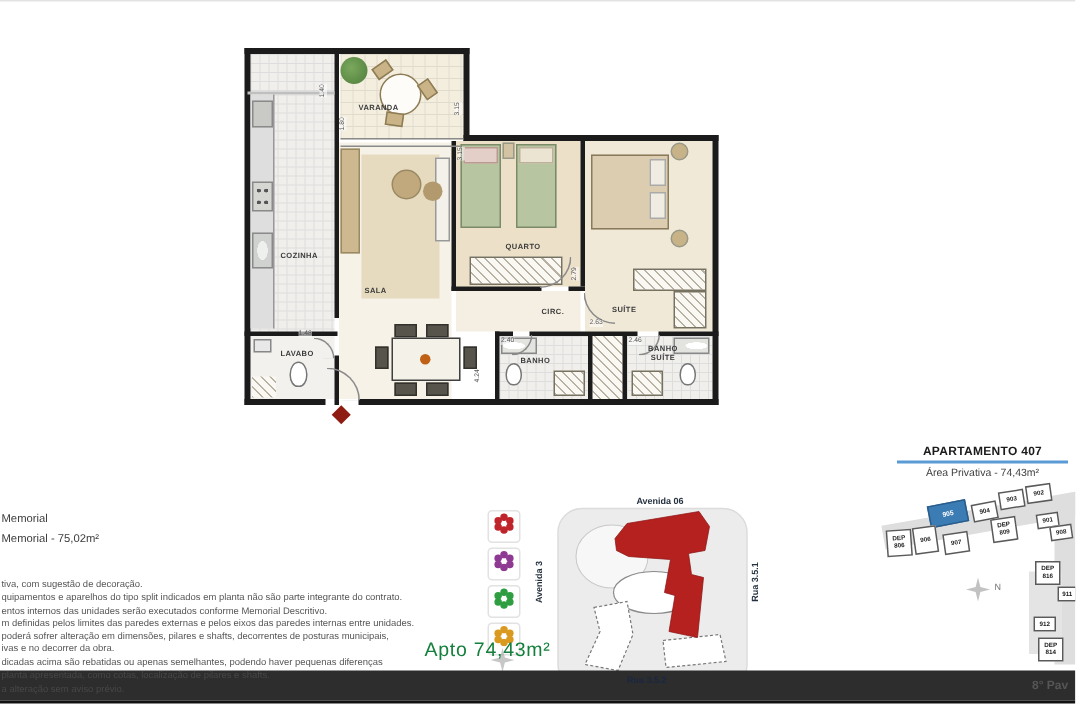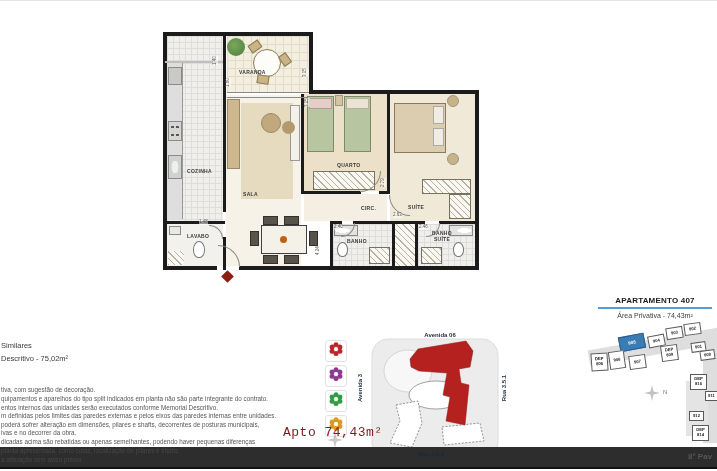--- a/index.html
+++ b/index.html
@@ -31,21 +31,21 @@
   
   .kp-title{position:absolute;left:596px;top:295px;width:118px;text-align:center;font-size:8px;font-weight:bold;color:#1b1b1b;letter-spacing:.2px;}
   .kp-underline{position:absolute;left:598px;top:306px;width:114px;height:2px;background:#5b9bd5;}
   .kp-sub{position:absolute;left:596px;top:311px;width:118px;text-align:center;font-size:7px;color:#3f3f3f;}
   .kp-band{position:absolute;background:#dedede;}
   .unit{position:absolute;background:#fff;border:1px solid #5a5a5a;color:#222;font-size:4.2px;font-weight:bold;display:flex;align-items:center;justify-content:center;text-align:center;line-height:1.15;box-sizing:border-box;}
   .unit-hl{background:#3c7cb5;border-color:#2b5c8a;color:#fff;font-size:4.5px;}
   
   #bar{position:absolute;left:0;top:446px;width:717px;height:20px;background:#2d2d2d;z-index:4;}
   #bar-line{position:absolute;left:0;top:466px;width:717px;height:2px;background:#121212;z-index:4;}
-  #bar-label{position:absolute;left:283px;top:424px;font-family:Liberation Mono, monospace;font-size:13px;color:#7f1d1d;letter-spacing:.5px;z-index:5;}
+  #bar-label{position:absolute;left:283px;top:424px;font-family:Liberation Sans, sans-serif;font-size:13px;color:#15803d;letter-spacing:.5px;z-index:5;}
   #bar-street{position:absolute;left:418px;top:450px;font-size:6px;font-weight:bold;color:#1a2742;z-index:5;}
   #bar-floor{position:absolute;left:688px;top:451px;font-size:8px;font-weight:bold;color:#565656;z-index:5;white-space:nowrap;}
 </style>
 </head>
 <body>
 
 <div id="root">
 
   <div id="plan">
 
@@ -159,22 +159,22 @@
     <div class="dim dimv" style="left:140px;top:48px;">3.15</div>
     <div class="dim dimv" style="left:142px;top:78px;">3.15</div>
     <div class="dim dimv" style="left:218px;top:158px;">2.79</div>
     <div class="dim" style="left:230px;top:184px;">2.63</div>
     <div class="dim" style="left:171px;top:196px;z-index:4;">2.40</div>
     <div class="dim" style="left:256px;top:196px;z-index:4;">2.46</div>
     <div class="dim" style="left:36px;top:191px;z-index:4;">1.48</div>
     <div class="dim dimv" style="left:153px;top:226px;">4.24</div>
   </div>
 
-  <div class="frag" style="left:1px;top:340px;">Similares</div>
-  <div class="frag" style="left:1px;top:353px;">Descritivo - 75,02m²</div>
+  <div class="frag" style="left:1px;top:340px;">Memorial</div>
+  <div class="frag" style="left:1px;top:353px;">Memorial - 75,02m²</div>
 
   <div class="disc" style="left:1px;top:386px;">tiva, com sugestão de decoração.</div>
   <div class="disc" style="left:1px;top:395px;">quipamentos e aparelhos do tipo split indicados em planta não são parte integrante do contrato.</div>
   <div class="disc" style="left:1px;top:404px;">entos internos das unidades serão executados conforme Memorial Descritivo.</div>
   <div class="disc" style="left:1px;top:412px;">m definidas pelos limites das paredes externas e pelos eixos das paredes internas entre unidades.</div>
   <div class="disc" style="left:1px;top:421px;">poderá sofrer alteração em dimensões, pilares e shafts, decorrentes de posturas  municipais,</div>
   <div class="disc" style="left:1px;top:429px;">ivas e no decorrer da obra.</div>
   <div class="disc" style="left:1px;top:438px;">dicadas acima são rebatidas ou apenas semelhantes, podendo haver pequenas diferenças</div>
   <div class="disc disc-dark" style="left:1px;top:447px;">planta apresentada, como cotas, localização de pilares e shafts.</div>
   <div class="disc disc-dark" style="left:1px;top:456px;">a alteração sem aviso prévio.</div>

